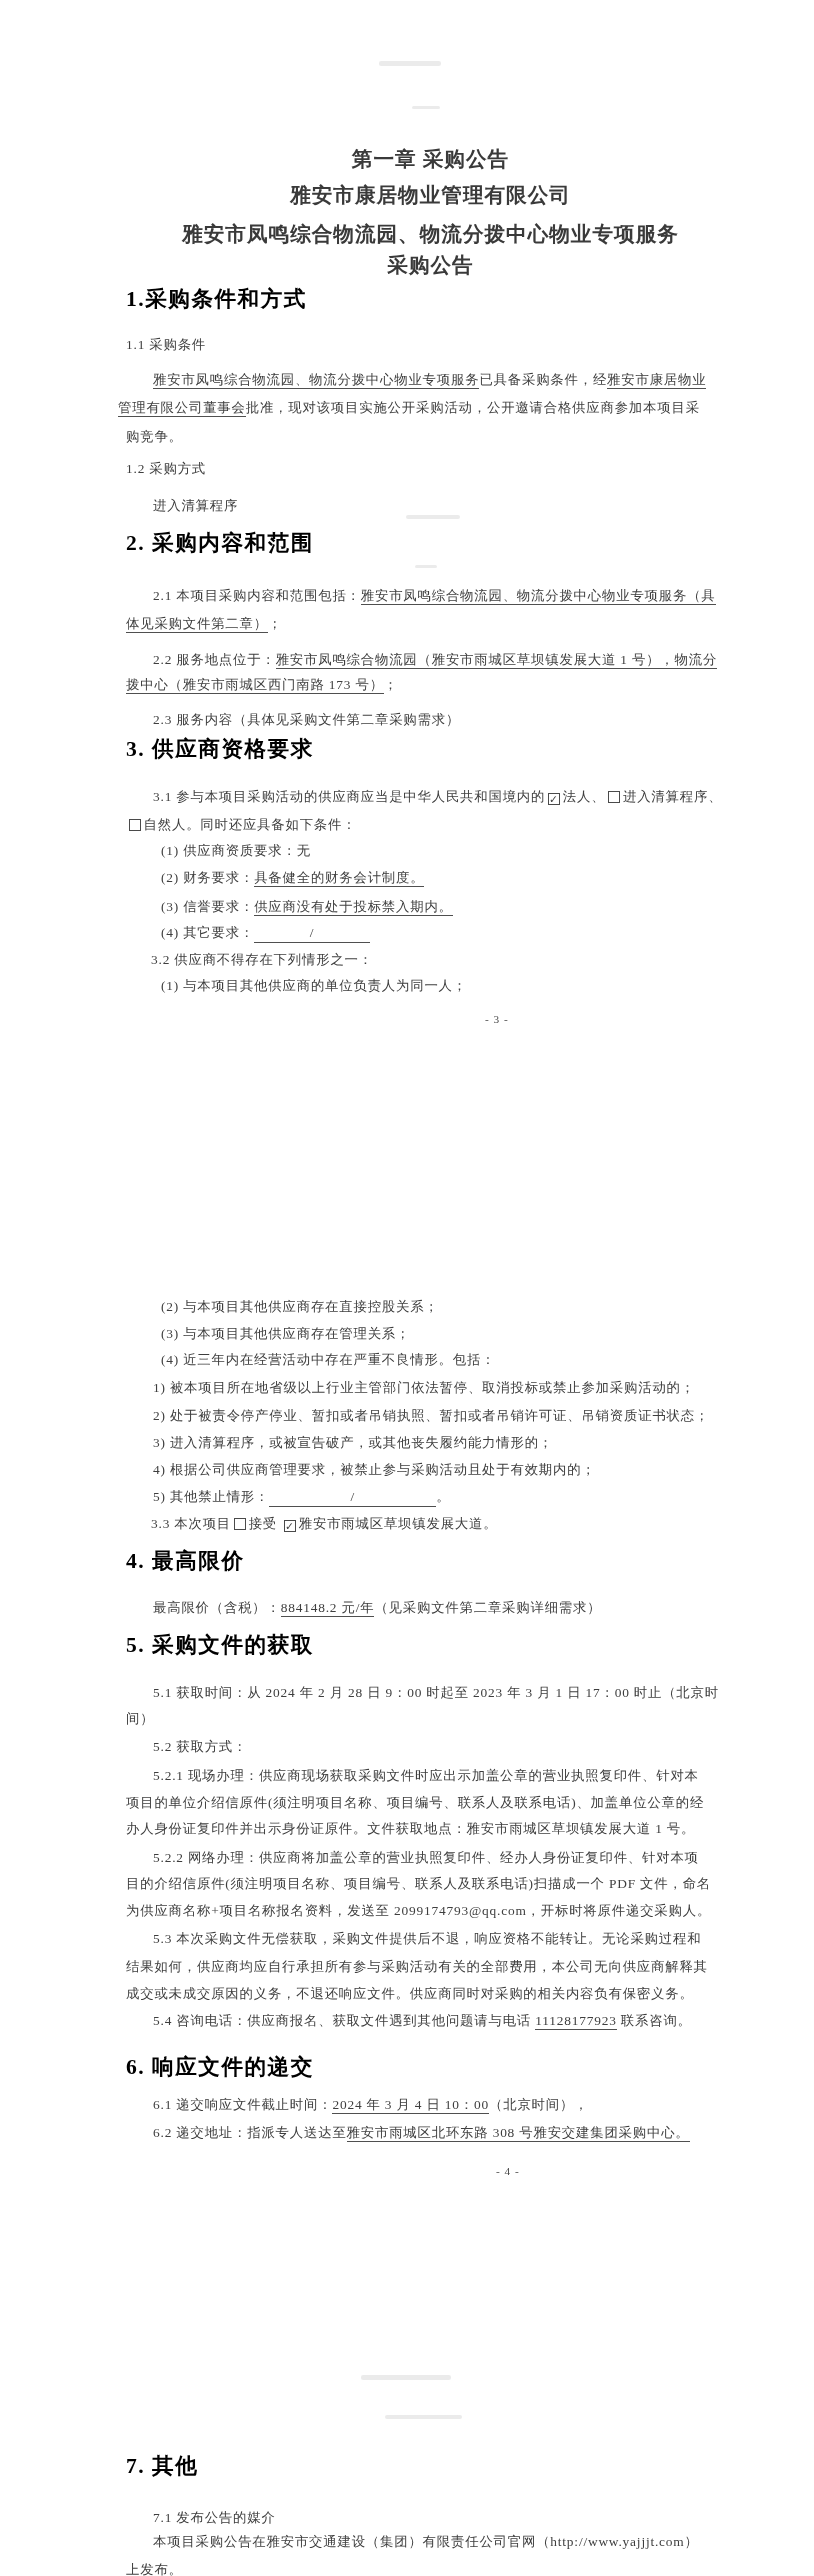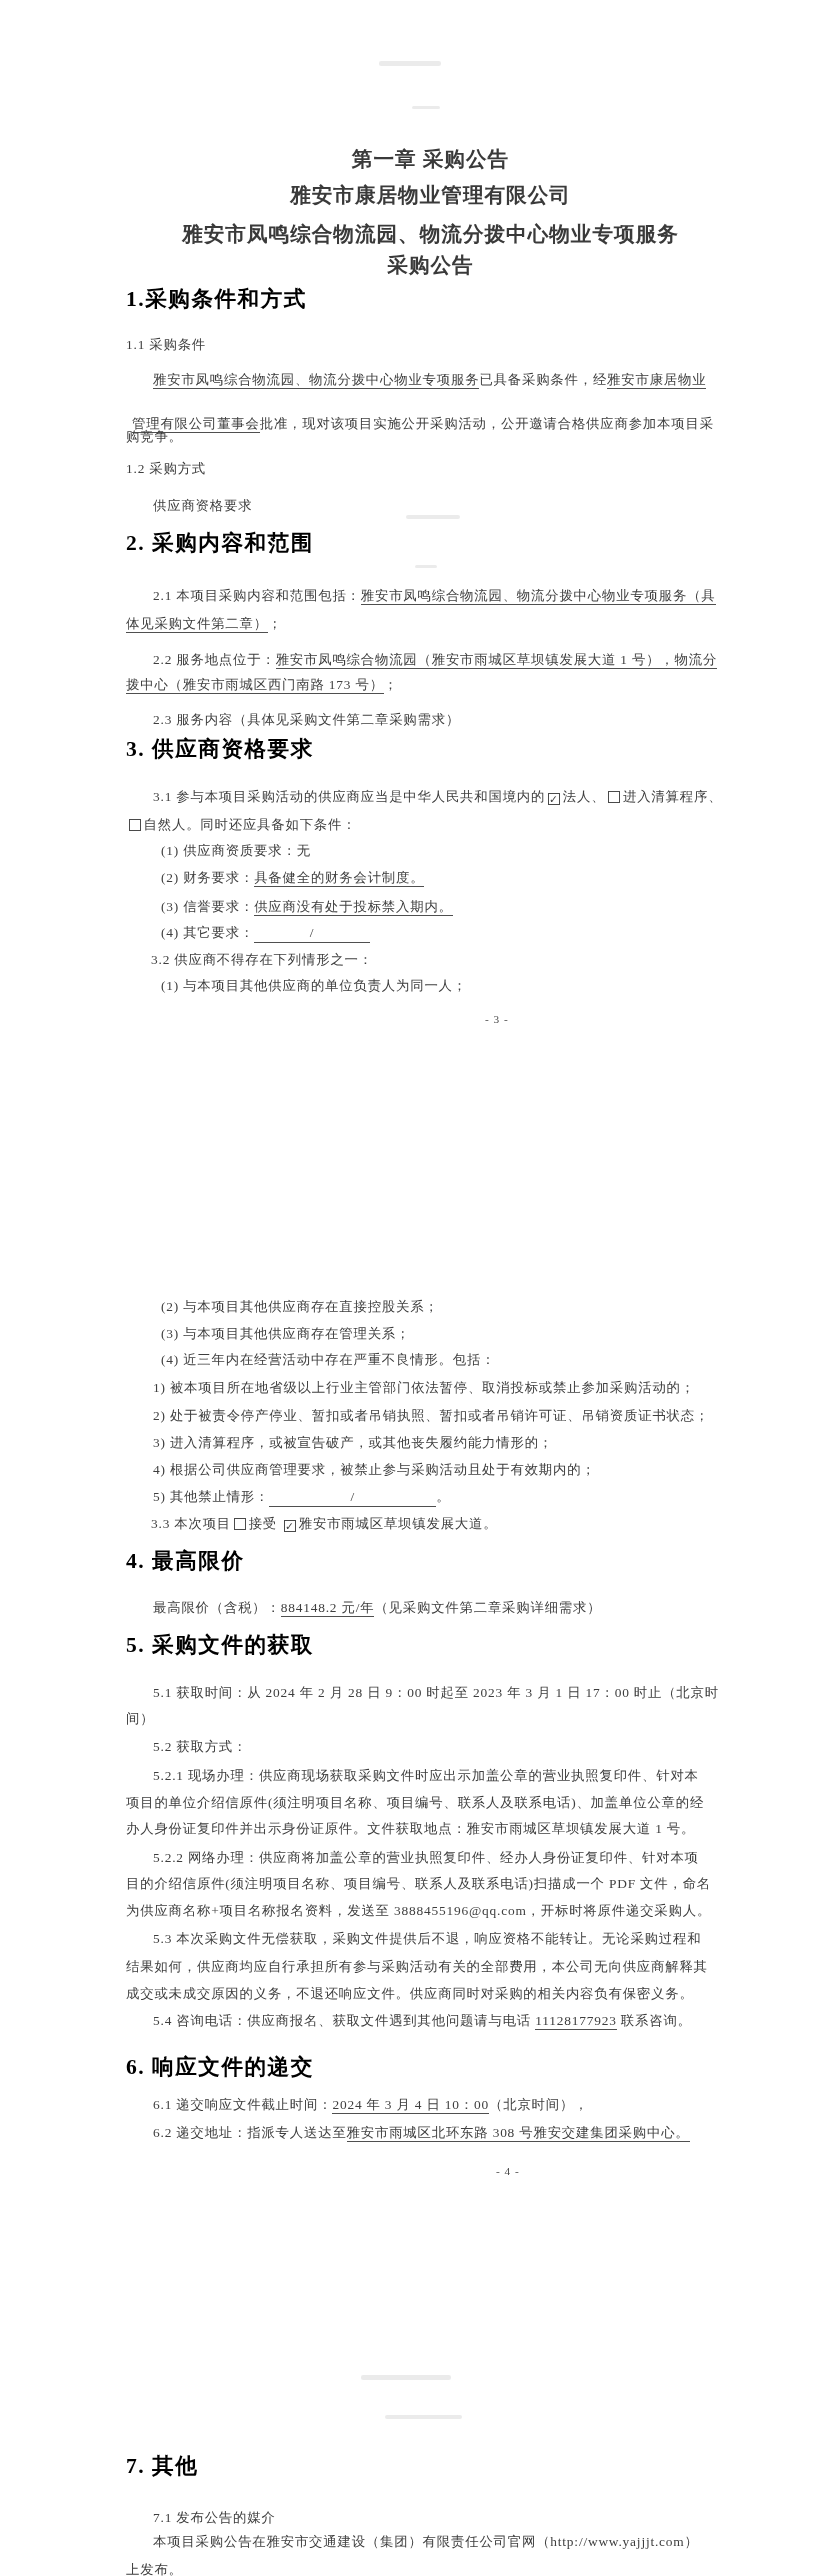--- a/index.html
+++ b/index.html
@@ -39,24 +39,24 @@
 <div id="canvas">
 
   <div>
       <div class="line center t" style="top: 147px;"><span>第一章 采购公告</span></div>
       <div class="line center t" style="top: 183px;"><span>雅安市康居物业管理有限公司</span></div>
       <div class="line center t" style="top: 222px;"><span>雅安市凤鸣综合物流园、物流分拨中心物业专项服务</span></div>
       <div class="line center t" style="top: 253px;"><span>采购公告</span></div>
       <div class="line h" style="top: 287px; left: 126px;"><span>1.采购条件和方式</span></div>
       <div class="line" style="top: 337px; left: 126px;"><span>1.1 采购条件</span></div>
       <div class="line" style="top: 372px; left: 153px;"><span class="u">雅安市凤鸣综合物流园、物流分拨中心物业专项服务</span><span>已具备采购条件，经</span><span class="u">雅安市康居物业</span></div>
-      <div class="line" style="top: 400px; left: 132px; margin-top: 16px;"><span class="u">管理有限公司董事会</span><span>批准，现对该项目实施公开采购活动，公开邀请合格供应商参加本项目采</span></div>
+      <div class="line" style="top: 400px; left: 118px;"><span class="u">管理有限公司董事会</span><span>批准，现对该项目实施公开采购活动，公开邀请合格供应商参加本项目采</span></div>
       <div class="line" style="top: 429px; left: 126px;"><span>购竞争。</span></div>
       <div class="line" style="top: 461px; left: 126px;"><span>1.2 采购方式</span></div>
-      <div class="line" style="top: 498px; left: 153px;"><span>供应商资格要求</span></div>
+      <div class="line" style="top: 498px; left: 153px;"><span>进入清算程序</span></div>
       <div class="line h" style="top: 531px; left: 126px;"><span>2. 采购内容和范围</span></div>
       <div class="line" style="top: 588px; left: 153px;"><span>2.1 本项目采购内容和范围包括：</span><span class="u">雅安市凤鸣综合物流园、物流分拨中心物业专项服务（具</span></div>
       <div class="line" style="top: 616px; left: 126px;"><span class="u">体见采购文件第二章）</span><span>；</span></div>
       <div class="line" style="top: 652px; left: 153px;"><span>2.2 服务地点位于：</span><span class="u">雅安市凤鸣综合物流园（雅安市雨城区草坝镇发展大道 1 号），物流分</span></div>
       <div class="line" style="top: 677px; left: 126px;"><span class="u">拨中心（雅安市雨城区西门南路 173 号）</span><span>；</span></div>
       <div class="line" style="top: 712px; left: 153px;"><span>2.3 服务内容（具体见采购文件第二章采购需求）</span></div>
       <div class="line h" style="top: 737px; left: 126px;"><span>3.  供应商资格要求</span></div>
       <div class="line" style="top: 789px; left: 153px;"><span>3.1 参与本项目采购活动的供应商应当是中华人民共和国境内的</span><span class="boxc">✓</span><span>法人、</span><span class="box"></span><span>进入清算程序、</span></div>
       <div class="line" style="top: 817px; left: 126px;"><span class="box"></span><span>自然人。同时还应具备如下条件：</span></div>
       <div class="line" style="top: 843px; left: 161px;"><span>(1) 供应商资质要求：无</span></div>
@@ -79,21 +79,21 @@
       <div class="line" style="top: 1600px; left: 153px;"><span>最高限价（含税）：</span><span class="u">884148.2 元/年</span><span>（见采购文件第二章采购详细需求）</span></div>
       <div class="line h" style="top: 1633px; left: 126px;"><span>5. 采购文件的获取</span></div>
       <div class="line" style="top: 1685px; left: 153px;"><span>5.1 获取时间：从 2024 年 2 月 28 日 9：00 时起至 2023 年 3 月 1 日 17：00 时止（北京时</span></div>
       <div class="line" style="top: 1711px; left: 126px;"><span>间）</span></div>
       <div class="line" style="top: 1739px; left: 153px;"><span>5.2  获取方式：</span></div>
       <div class="line" style="top: 1768px; left: 153px;"><span>5.2.1 现场办理：供应商现场获取采购文件时应出示加盖公章的营业执照复印件、针对本</span></div>
       <div class="line" style="top: 1795px; left: 126px;"><span>项目的单位介绍信原件(须注明项目名称、项目编号、联系人及联系电话)、加盖单位公章的经</span></div>
       <div class="line" style="top: 1821px; left: 126px;"><span>办人身份证复印件并出示身份证原件。文件获取地点：雅安市雨城区草坝镇发展大道 1 号。</span></div>
       <div class="line" style="top: 1850px; left: 153px;"><span>5.2.2 网络办理：供应商将加盖公章的营业执照复印件、经办人身份证复印件、针对本项</span></div>
       <div class="line" style="top: 1876px; left: 126px;"><span>目的介绍信原件(须注明项目名称、项目编号、联系人及联系电话)扫描成一个 PDF 文件，命名</span></div>
-      <div class="line" style="top: 1903px; left: 126px;"><span>为供应商名称+项目名称报名资料，发送至 3888455196@qq.com，开标时将原件递交采购人。</span></div>
+      <div class="line" style="top: 1903px; left: 126px;"><span>为供应商名称+项目名称报名资料，发送至 2099174793@qq.com，开标时将原件递交采购人。</span></div>
       <div class="line" style="top: 1931px; left: 153px;"><span>5.3 本次采购文件无偿获取，采购文件提供后不退，响应资格不能转让。无论采购过程和</span></div>
       <div class="line" style="top: 1959px; left: 126px;"><span>结果如何，供应商均应自行承担所有参与采购活动有关的全部费用，本公司无向供应商解释其</span></div>
       <div class="line" style="top: 1986px; left: 126px;"><span>成交或未成交原因的义务，不退还响应文件。供应商同时对采购的相关内容负有保密义务。</span></div>
       <div class="line" style="top: 2013px; left: 153px;"><span>5.4 咨询电话：供应商报名、获取文件遇到其他问题请与电话 </span><span class="u">11128177923</span><span> 联系咨询。</span></div>
       <div class="line h" style="top: 2046px; left: 126px; margin-top: 9px;"><span>6.  响应文件的递交</span></div>
       <div class="line" style="top: 2097px; left: 153px;"><span>6.1 递交响应文件截止时间：</span><span class="u">2024 年 3 月 4 日 10：00</span><span>（北京时间），</span></div>
       <div class="line" style="top: 2125px; left: 153px;"><span>6.2 递交地址：指派专人送达至</span><span class="u">雅安市雨城区北环东路 308 号雅安交建集团采购中心。</span></div>
       <div class="line pgnum" style="top: 2165px; left: 496px;"><span>- 4 -</span></div>
       <div class="line h" style="top: 2454px; left: 126px;"><span>7.  其他</span></div>
       <div class="line" style="top: 2510px; left: 153px;"><span>7.1 发布公告的媒介</span></div>

